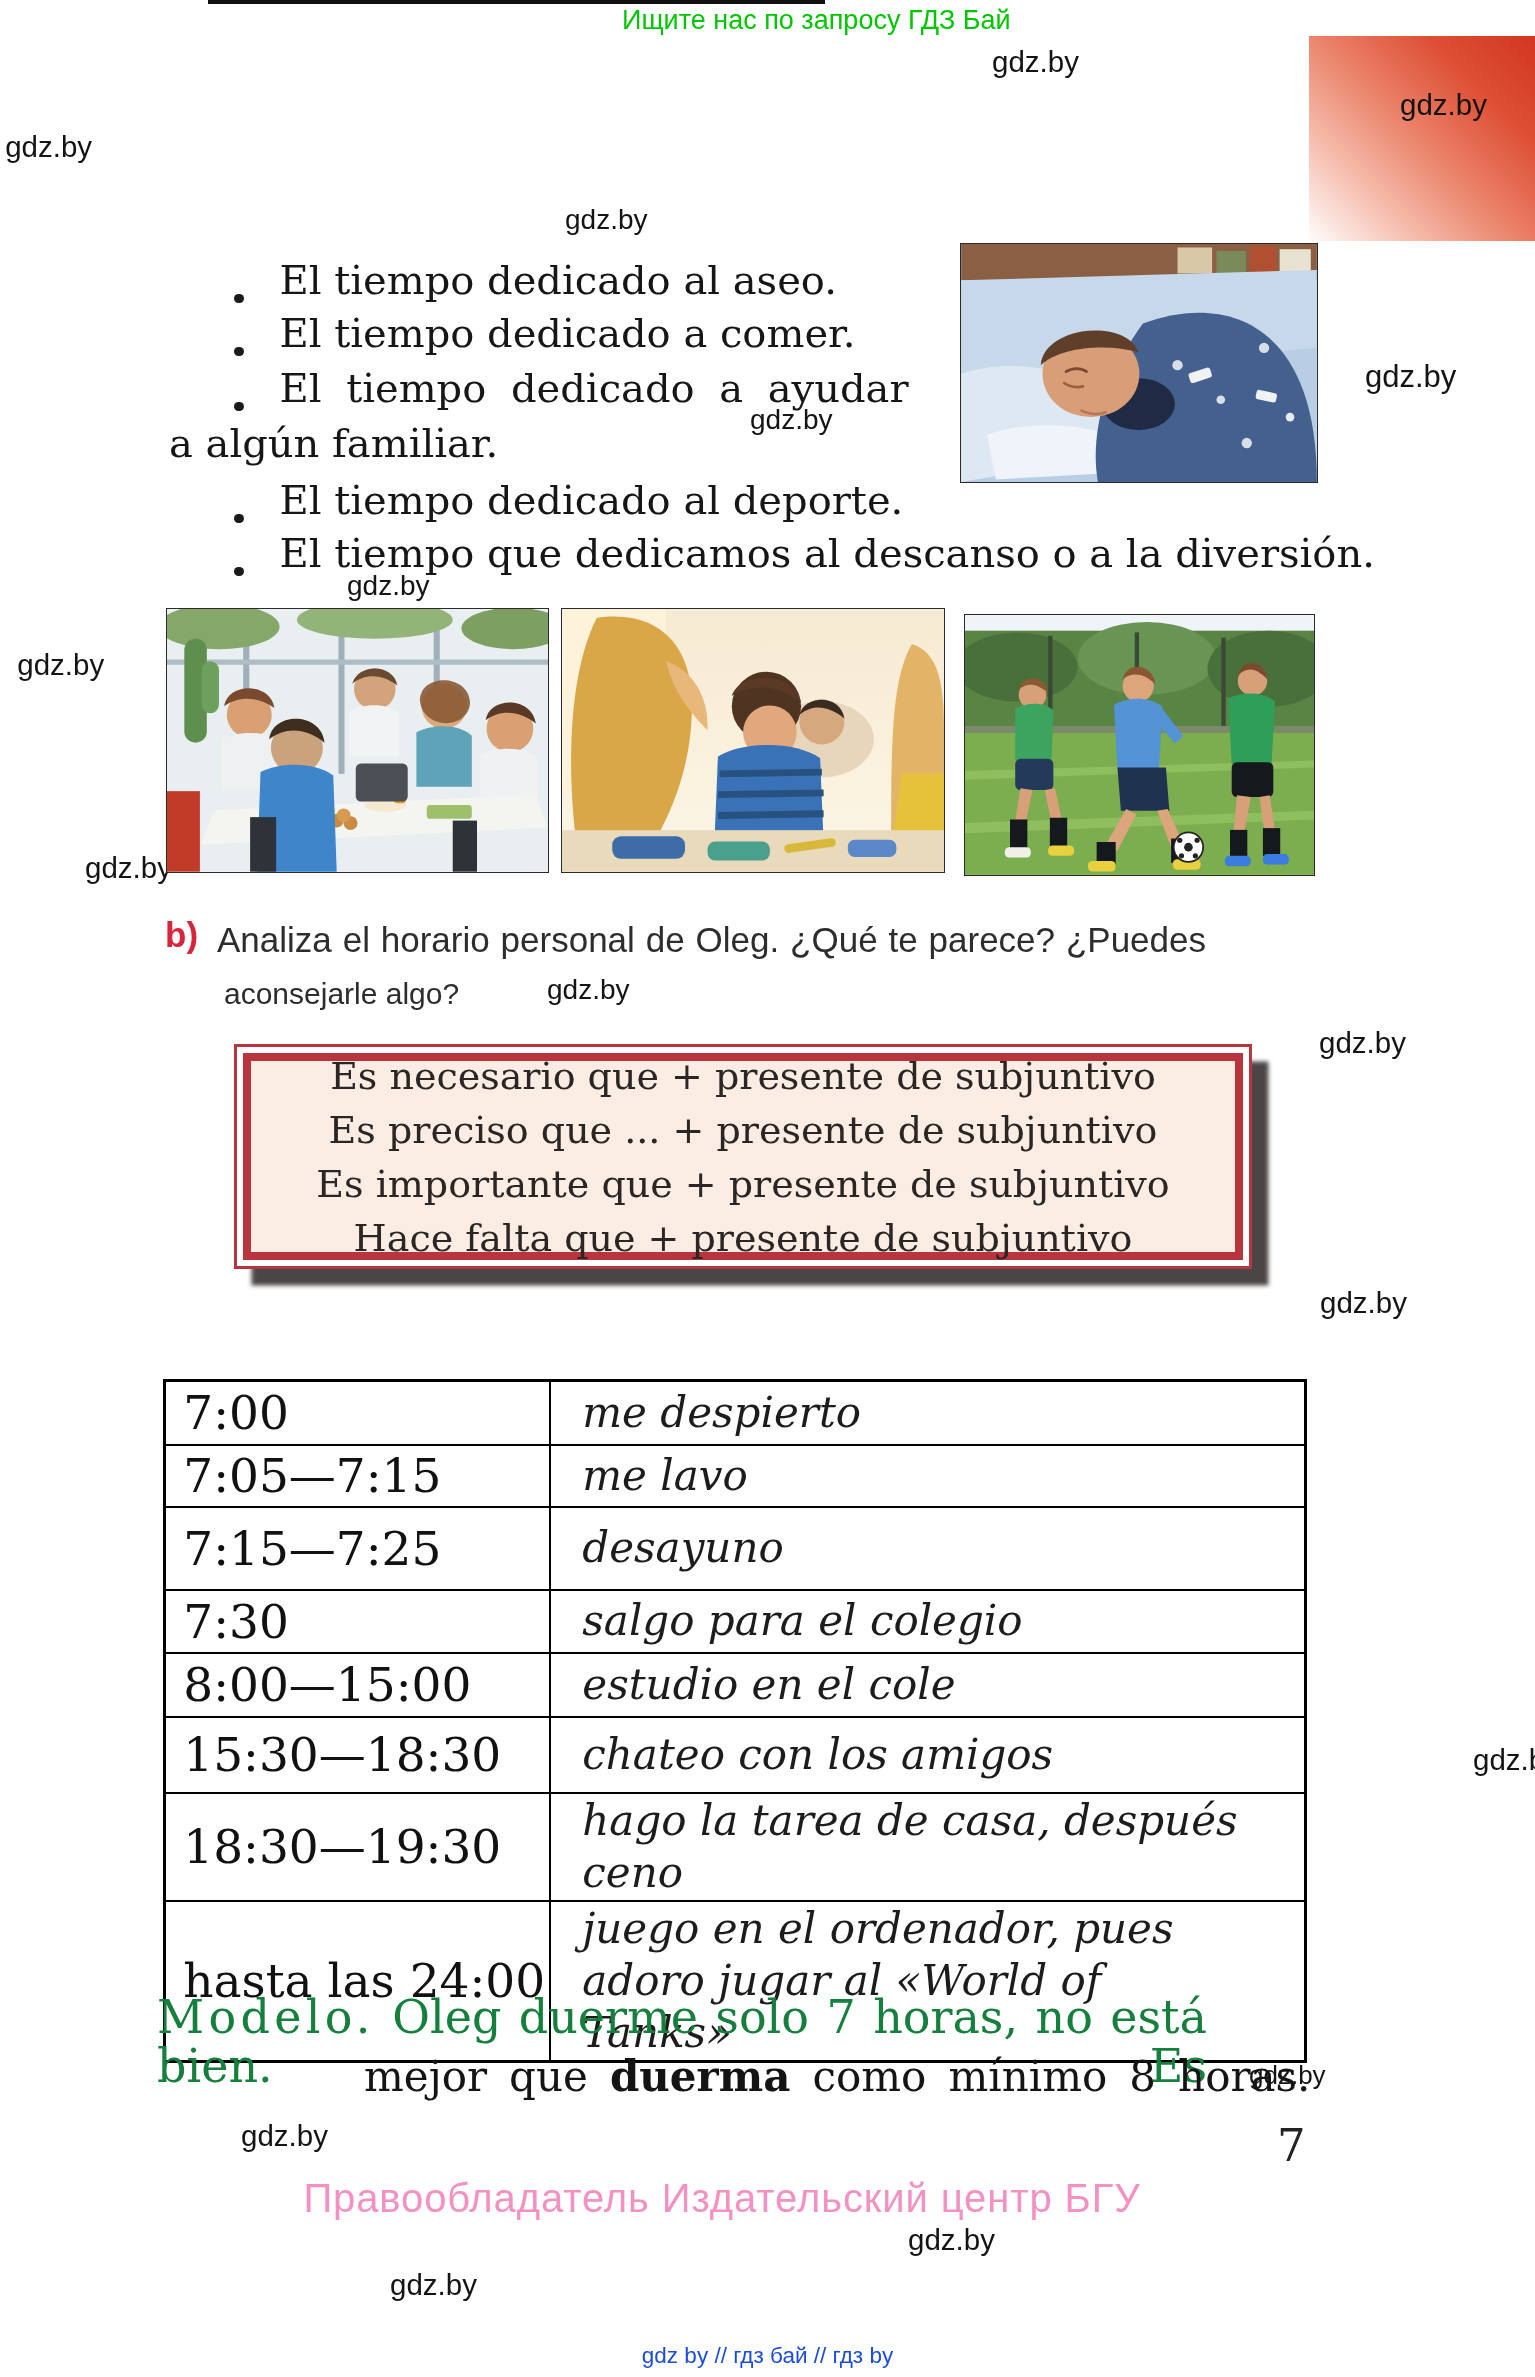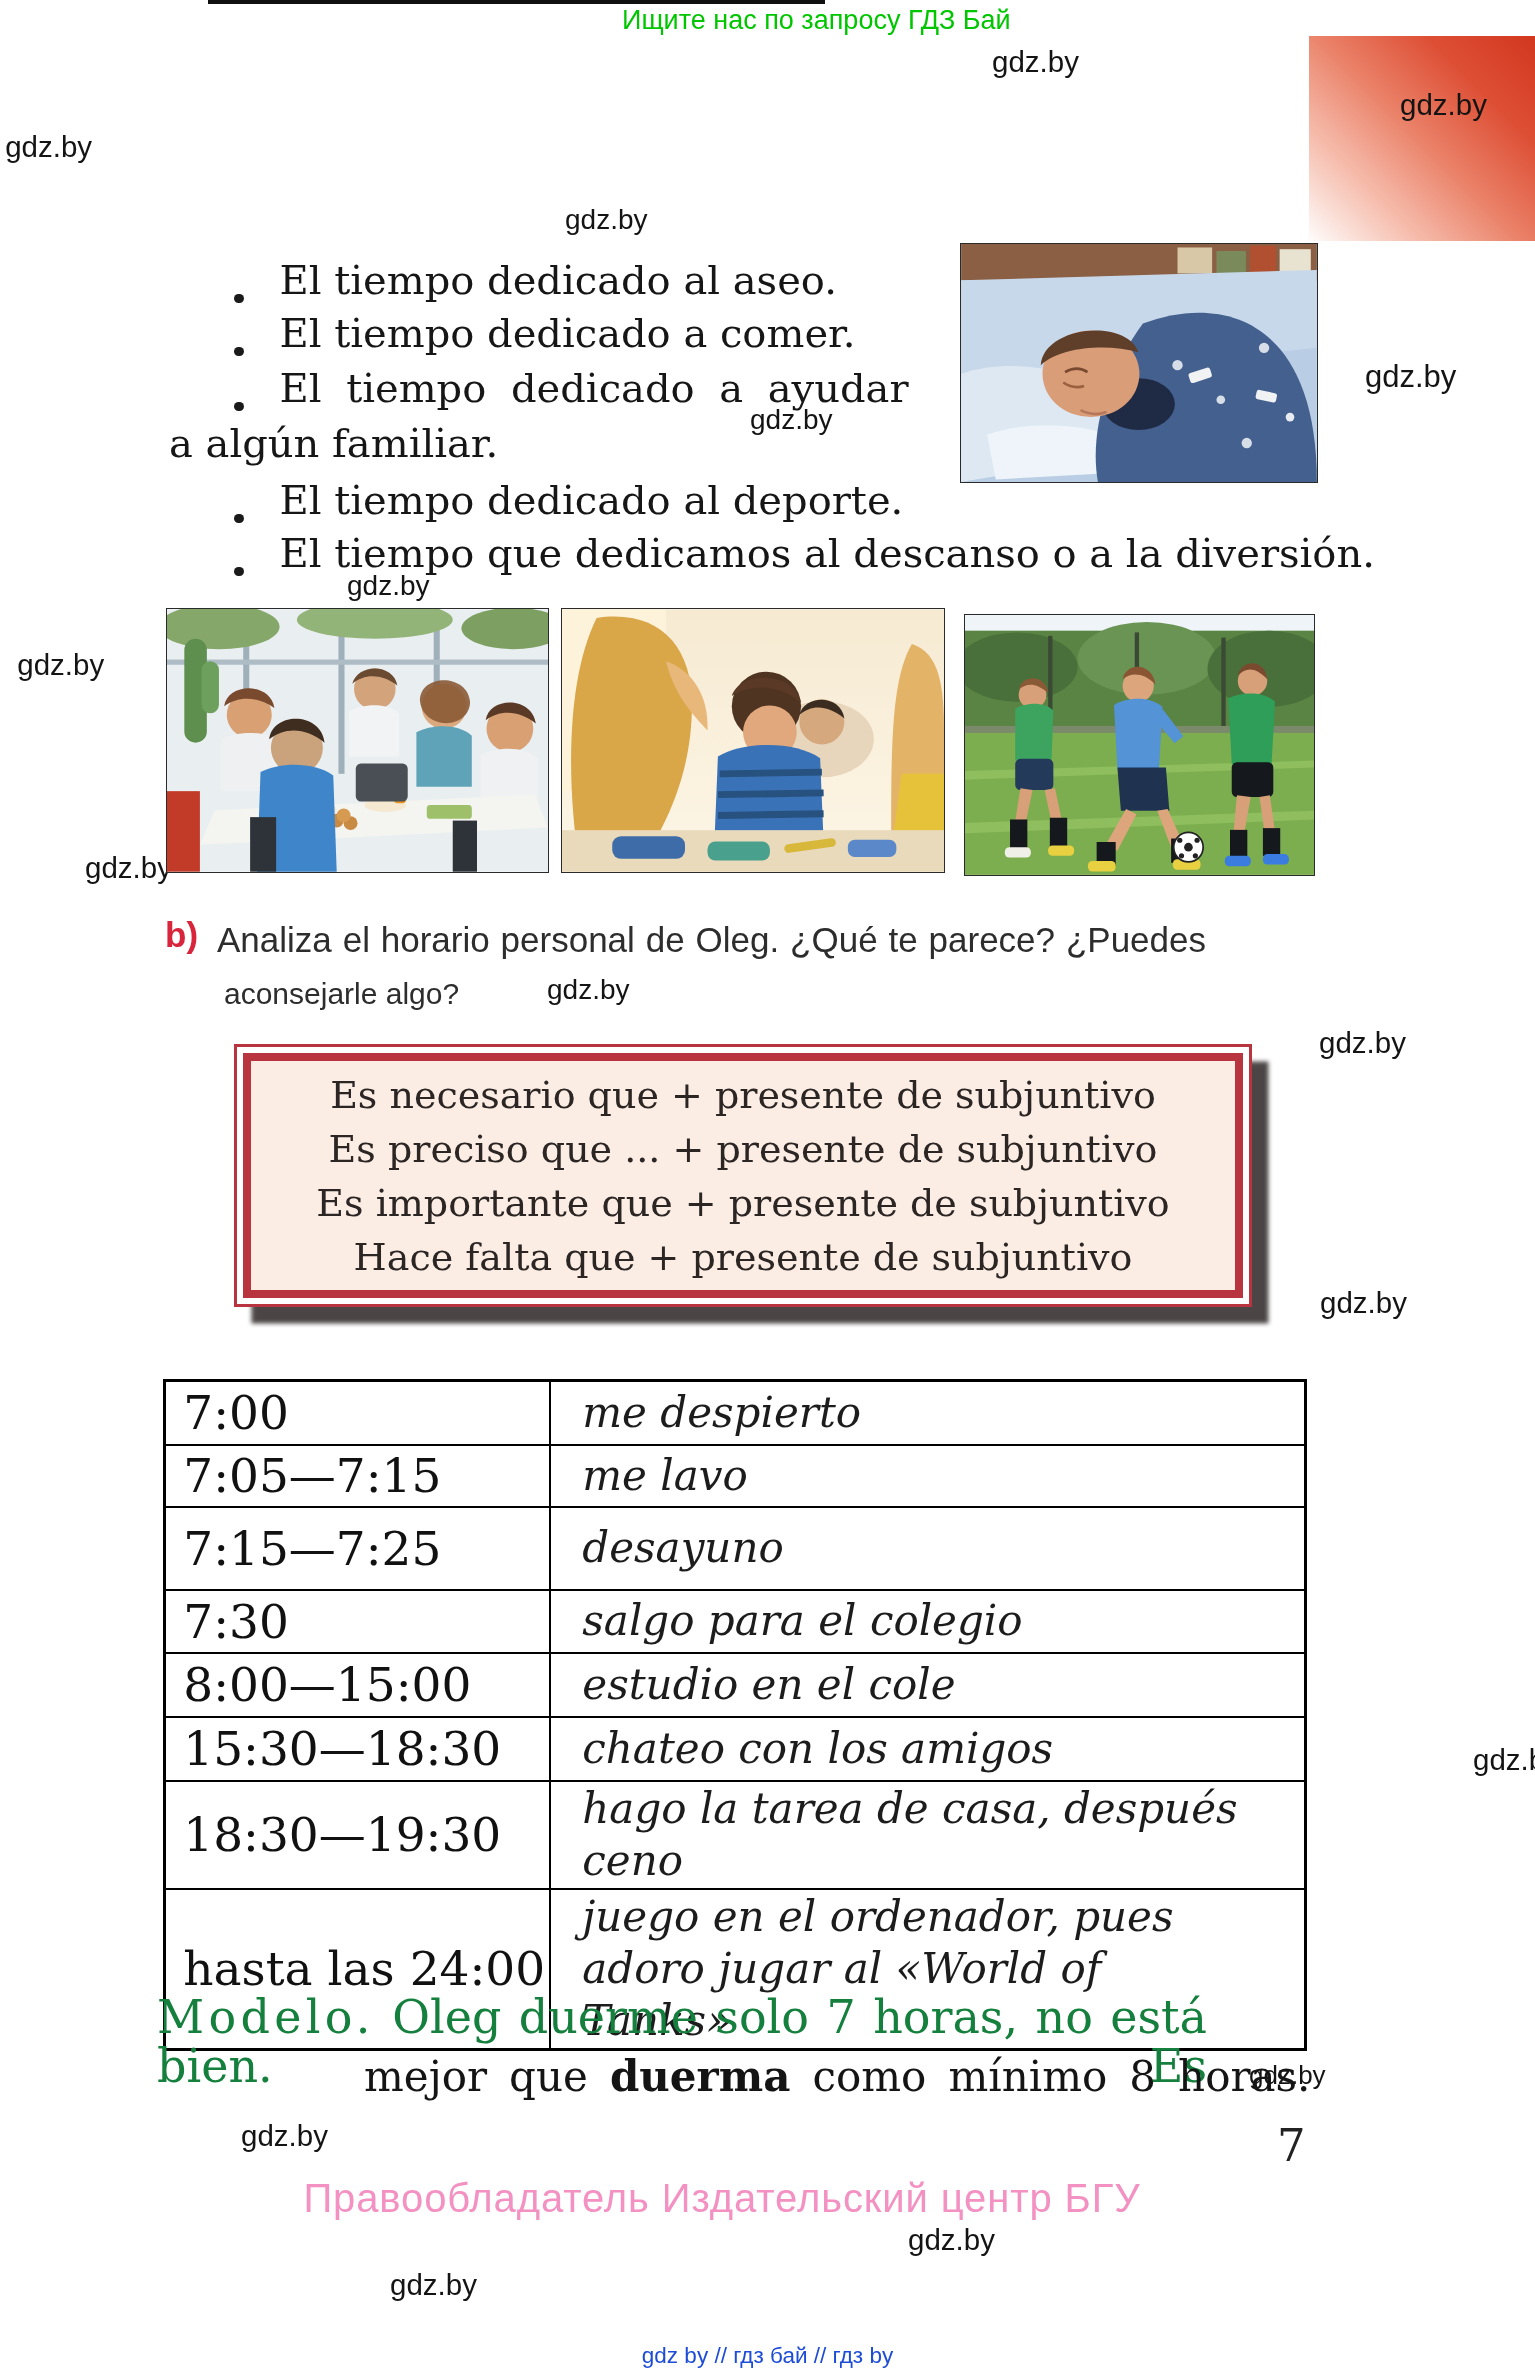--- a/index.html
+++ b/index.html
@@ -16,21 +16,21 @@
   .dot{width:9.5px;height:9.5px;border-radius:50%;background:#1a1a1a;margin-right:36px;flex:0 0 auto;}
   .jtext{display:inline-block;width:629px;text-align:justify;text-align-last:justify;white-space:normal;}
   
   .photo{position:absolute;overflow:hidden;outline:1.7px solid #2a2a2a;}
   
   .blabel{position:absolute;left:165px;top:915px;font-size:35px;font-weight:bold;color:#d9253c;}
   .btext1{position:absolute;left:217px;top:915px;width:989px;font-size:35px;color:#2d2d2d;
           text-align:justify;text-align-last:justify;line-height:49px;}
   .btext2{position:absolute;left:224px;top:969px;font-size:30px;color:#2d2d2d;line-height:49px;white-space:nowrap;}
   
-  .gbox{position:absolute;left:234px;top:1044px;width:1018px;height:263px;background:#ffffff;
+  .gbox{position:absolute;left:234px;top:1044px;width:1018px;height:225px;background:#ffffff;
         border:3.5px solid #b8353f;box-shadow:17.3px 17.3px 4.3px #4b4545;box-sizing:border-box;}
   .gbox-inner{position:absolute;inset:6px;border:8.7px solid #b8353f;background:#fbece4;
         display:flex;flex-direction:column;justify-content:center;text-align:center;}
   .gline{font-size:38px;line-height:54px;color:#2b2523;white-space:nowrap;}
   
   .sched{position:absolute;left:163px;top:1379px;width:1144px;border-collapse:collapse;background:#fff;}
   .sched td{border:2.6px solid #000;vertical-align:middle;}
   .sched{border:3.5px solid #000;}
   td.time{width:365px;font-size:47px;padding-left:17.3px;color:#111;white-space:nowrap;}
   td.act{font-style:italic;font-size:42px;padding-left:31px;padding-right:61px;color:#1c1c1c;line-height:52px;}
@@ -292,21 +292,21 @@
       <td class="act">desayuno</td>
     </tr>
     <tr style="height:63px;">
       <td class="time">7:30</td>
       <td class="act">salgo para el colegio</td>
     </tr>
     <tr style="height:64px;">
       <td class="time">8:00—15:00</td>
       <td class="act">estudio en el cole</td>
     </tr>
-    <tr style="height:64px;">
+    <tr style="height:76px;">
       <td class="time">15:30—18:30</td>
       <td class="act">chateo con los amigos</td>
     </tr>
     <tr style="height:63px;">
       <td class="time">18:30—19:30</td>
       <td class="act">hago la tarea de casa, después ceno</td>
     </tr>
     <tr style="height:117px;">
       <td class="time">hasta las 24:00</td>
       <td class="act">juego en el ordenador, pues adoro jugar al «World of Tanks»</td>

